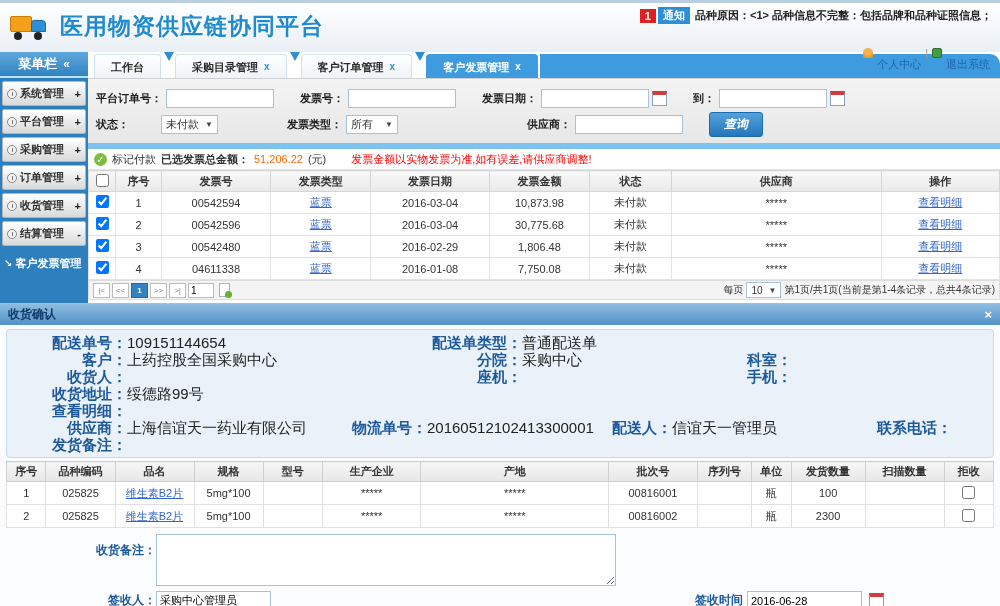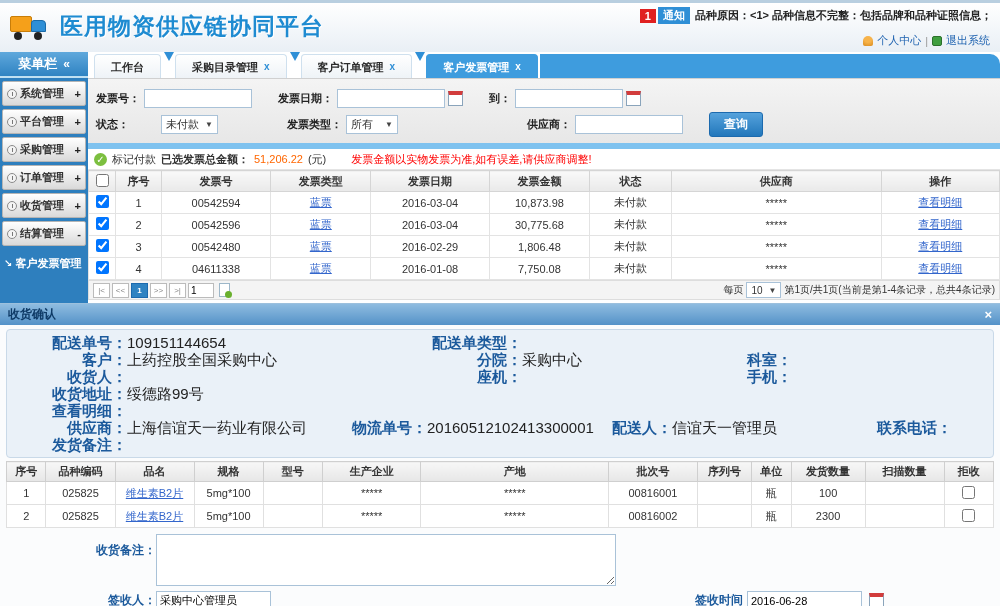--- a/index.html
+++ b/index.html
@@ -13,21 +13,21 @@
   .truck .cargo { position:absolute; left:0; top:4px; width:22px; height:16px; background:#f5a01a; border-radius:2px; border:1px solid #c87d08; }
   .truck .cab { position:absolute; left:21px; top:8px; width:15px; height:12px; background:#2f8fd6; border-radius:3px 4px 0 0; border:1px solid #1a6aa8; }
   .truck .w1,.truck .w2 { position:absolute; bottom:2px; width:8px; height:8px; background:#222; border-radius:50%; }
   .truck .w1 { left:4px; } .truck .w2 { left:24px; }
   .app-title { font-size:23px; font-weight:bold; color:#1e8bd1; letter-spacing:1px; text-shadow:1px 1px 0 #fff; }
   .notif { position:absolute; right:8px; top:4px; display:flex; align-items:center; font-size:11px; }
   .notif .badge { background:#e02020; color:#fff; font-weight:bold; padding:1px 5px; margin-right:2px; }
   .notif .nlabel { background:#2f8fd6; color:#fff; font-weight:bold; padding:1px 5px; margin-right:5px; }
   .notif .ntext { color:#222; font-weight:bold; }
   .userlinks { position:absolute; right:10px; top:30px; font-size:11px; color:#1e62b0; display:flex; align-items:center; gap:4px; }
-  .userlinks a { color:#1e62b0; text-decoration:none; }
+  .userlinks a { color:#1e62b0; text-decoration:none;margin-top:24px; }
   .mini-ico { display:inline-block; width:10px; height:10px; border-radius:2px; }
   .ico-person { background:radial-gradient(circle at 50% 30%, #f7b34a 40%, #d88a1d); border-radius:50% 50% 2px 2px; }
   .ico-door { background:#3f9e3f; border:1px solid #2c712c; }
   .sep { color:#999; }
 
   
   .main { display:flex; height:254px;justify-content:space-between; }
   .sidebar { width:88px; background:#2e7fbe; height:258px; flex:none; }
   .sb-head { height:26px; background:linear-gradient(#5fa8dc,#2f83c2); color:#fff; font-weight:bold; font-size:13px; display:flex; align-items:center; justify-content:center; gap:6px; border-bottom:2px solid #bfe0f2; }
   .sb-head .coll { font-size:12px; cursor:pointer; }
@@ -52,21 +52,21 @@
 
   
   .filters { background:linear-gradient(#f4f4f4,#e7e7e7); border-top:1px solid #d0d0d0; padding:6px 8px 6px 8px; }
   .frow { display:flex; align-items:center; height:26px; }
   .flabel { font-weight:bold; font-size:11px; color:#222; margin-right:4px; }
   .ftxt { height:19px; width:108px; border:1px solid #a9c2d8; background:#fff; font-size:11px; padding:0 3px; }
   .fgroup { display:flex; align-items:center; margin-right:26px; }
   .cal { width:15px; height:15px; background:#fff; border:1px solid #8aa4bb; border-top:4px solid #d23c3c; margin-left:3px; cursor:pointer; flex:none; }
   .selbox { height:19px; border:1px solid #a9c2d8; background:#fff; font-size:11px; display:inline-flex; align-items:center; padding:0 4px; gap:6px; cursor:pointer; min-width:52px; justify-content:space-between; }
   .selbox .caret { font-size:8px; color:#444; }
-  .btn-blue { background:linear-gradient(#55a2dc,#2277bb); color:#fff; border:1px solid #1c6aae; border-radius:3px; font-weight:bold; font-size:12px; padding:3px 14px; cursor:pointer; }
+  .btn-blue { background:linear-gradient(#55a2dc,#2277bb); color:#fff; border:1px solid #1c6aae; border-radius:3px; font-weight:bold; font-size:12px; padding:3px 14px; cursor:pointer;font-style:italic; }
 
   .bluestrip { height:6px; background:#7ec2ef; }
 
   
   .notice { height:21px; display:flex; align-items:center; background:#fff; padding-left:6px; gap:5px; font-size:11px; border-bottom:1px solid #e4e4e4; }
   .gcheck { width:13px; height:13px; border-radius:50%; background:#7cbf3f; color:#fff; font-size:10px; line-height:13px; text-align:center; font-weight:bold; flex:none; }
   .notice .bold { font-weight:bold; }
   .notice .amt { color:#ff6600; }
   .notice .warn { color:#f00; margin-left:20px; }
 
@@ -198,20 +198,24 @@
       <div class="tab-notch"></div>
       <div class="tab active">
         <span>客户发票管理</span>
         <span class="closex">x</span>
       </div>
       <div class="tab-fill"></div>
     </div>
 
     <div class="filters">
       <div class="frow">
+        <div class="fgroup">
+          <span class="flabel">平台订单号：</span>
+          <input class="ftxt" style="">
+        </div>
         <div class="fgroup">
           <span class="flabel">发票号：</span>
           <input class="ftxt" style="">
         </div>
         <div class="fgroup">
           <span class="flabel">发票日期：</span>
           <input class="ftxt" style="">
           <span class="cal"></span>
         </div>
         <div class="fgroup">
@@ -349,20 +353,21 @@
   <div class="m-title">
     <span class="t">收货确认</span>
     <span class="x">×</span>
   </div>
   <div class="m-body">
     <div class="info-panel">
       <div class="irow">
         <span class="ilbl w110">配送单号：</span>
         <span class="ival w300">109151144654</span>
         <span class="ilbl w95">配送单类型：</span>
+        <span class="ival w200">普通配送单</span>
       </div>
       <div class="irow">
         <span class="ilbl w110">客户：</span>
         <span class="ival w300">上药控股全国采购中心</span>
         <span class="ilbl w95">分院：</span>
         <span class="ival w200">采购中心</span>
         <span class="ilbl w70">科室：</span>
         <span class="ival w160"></span>
       </div>
       <div class="irow">

